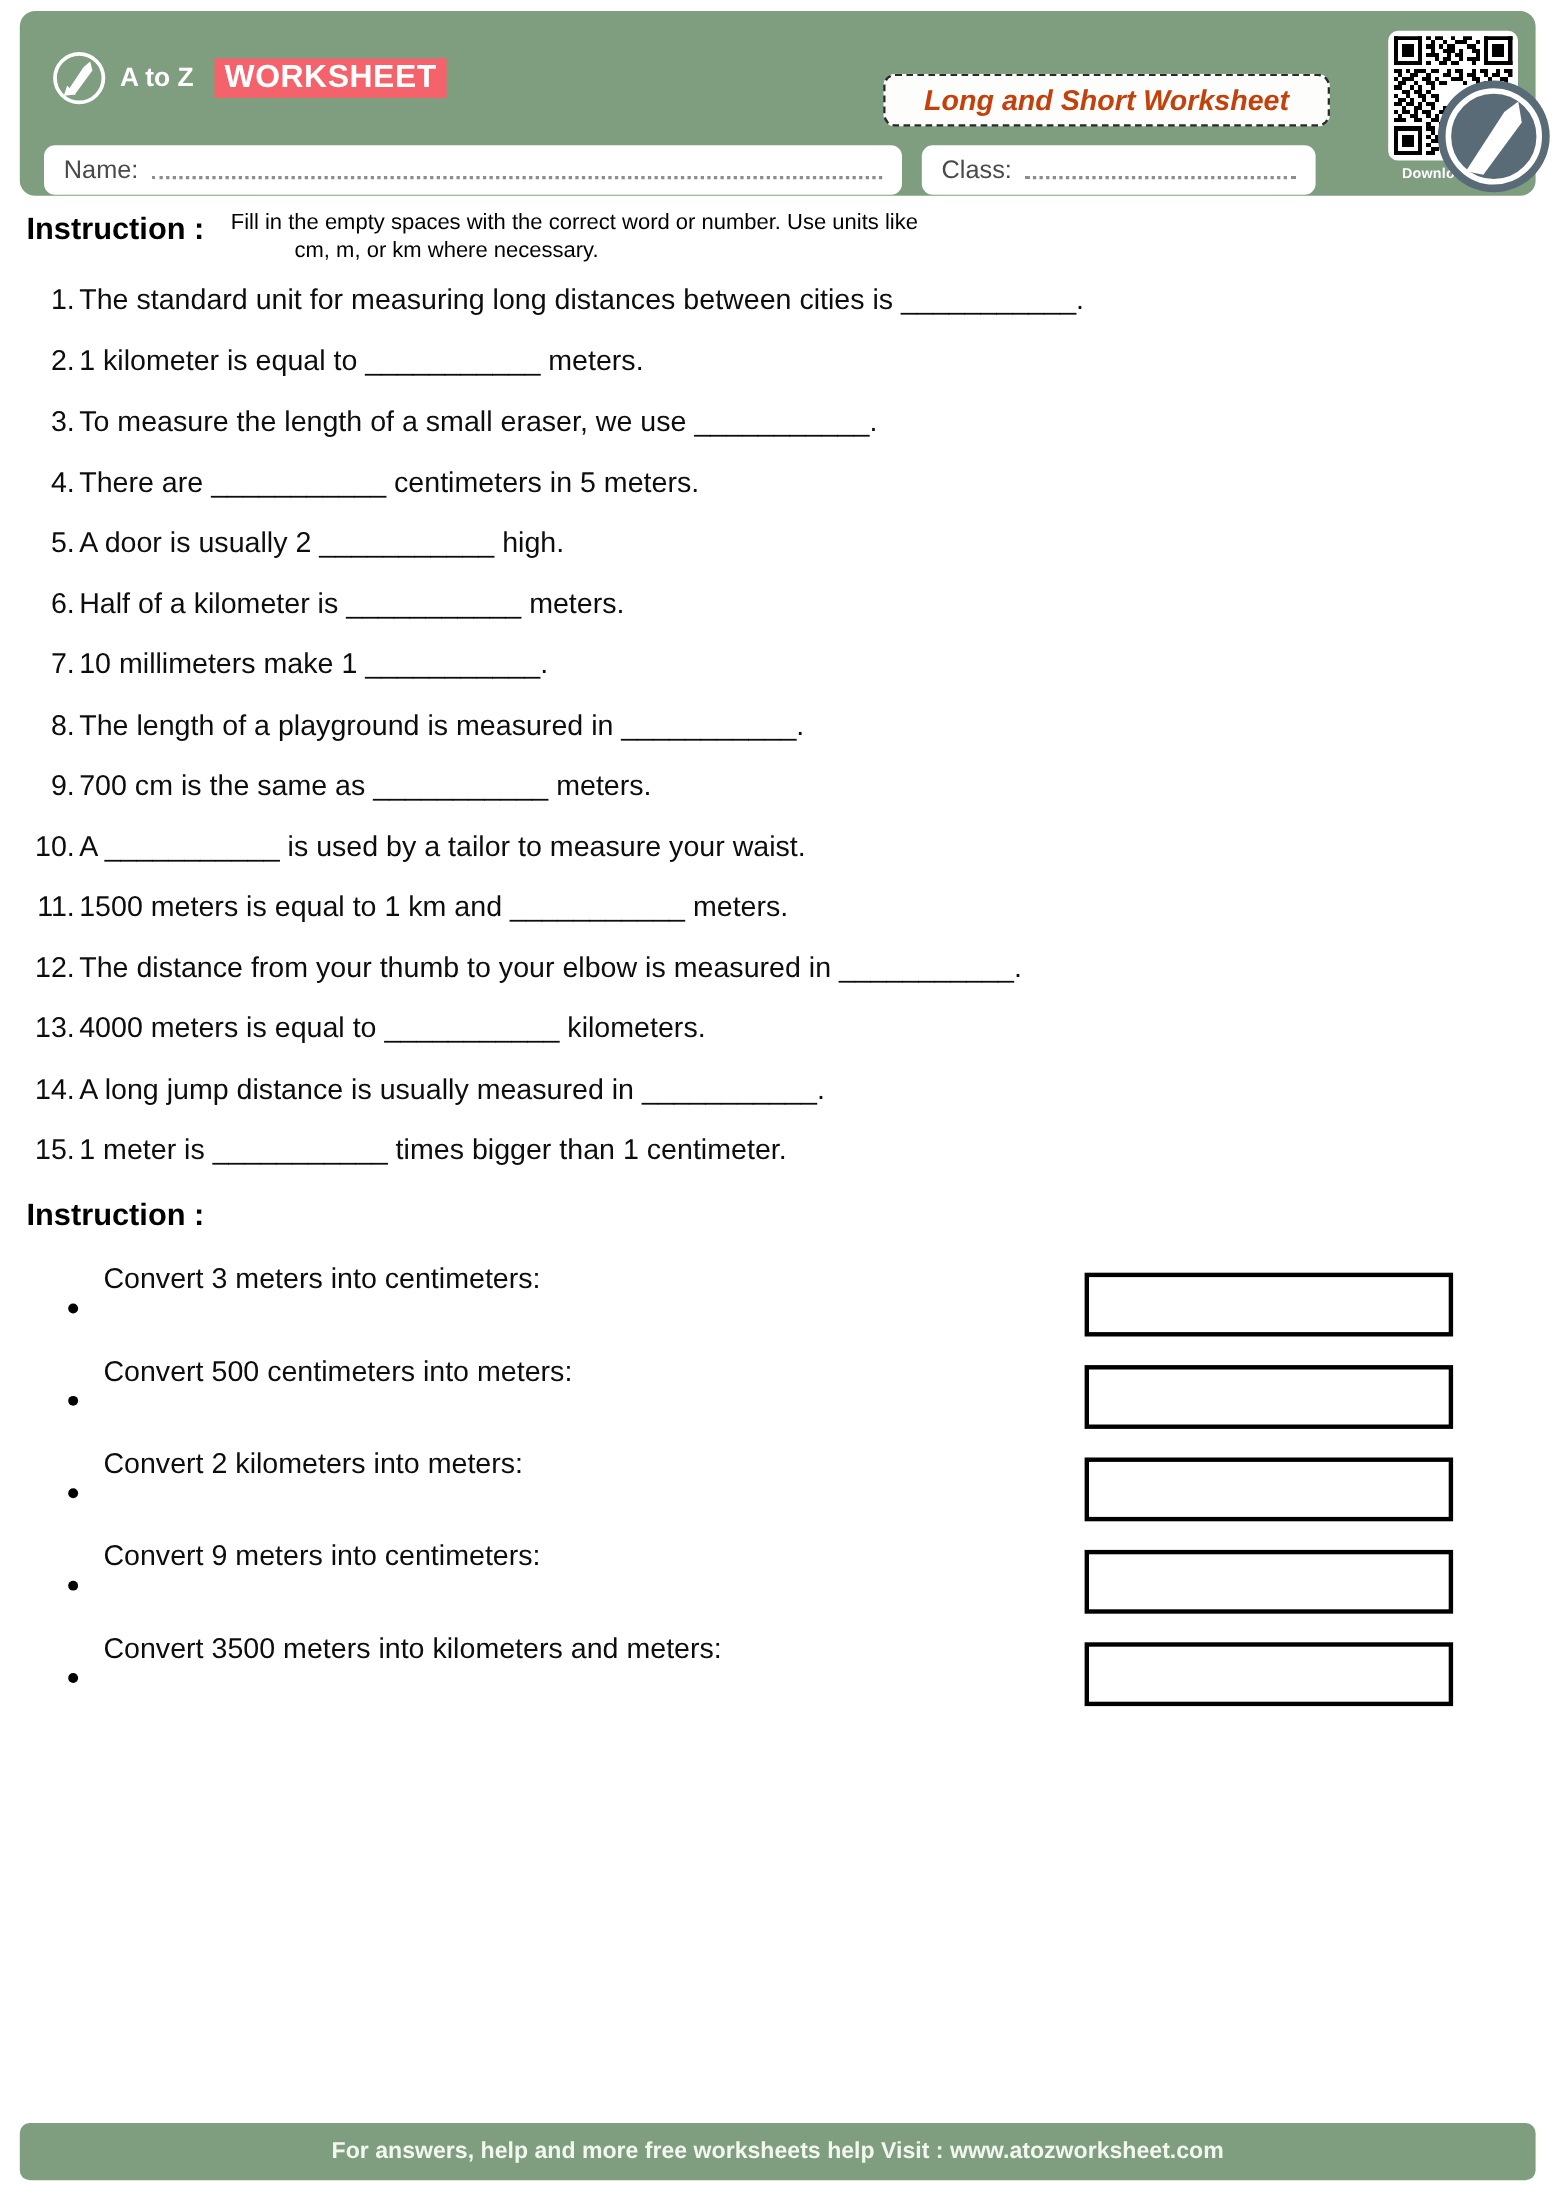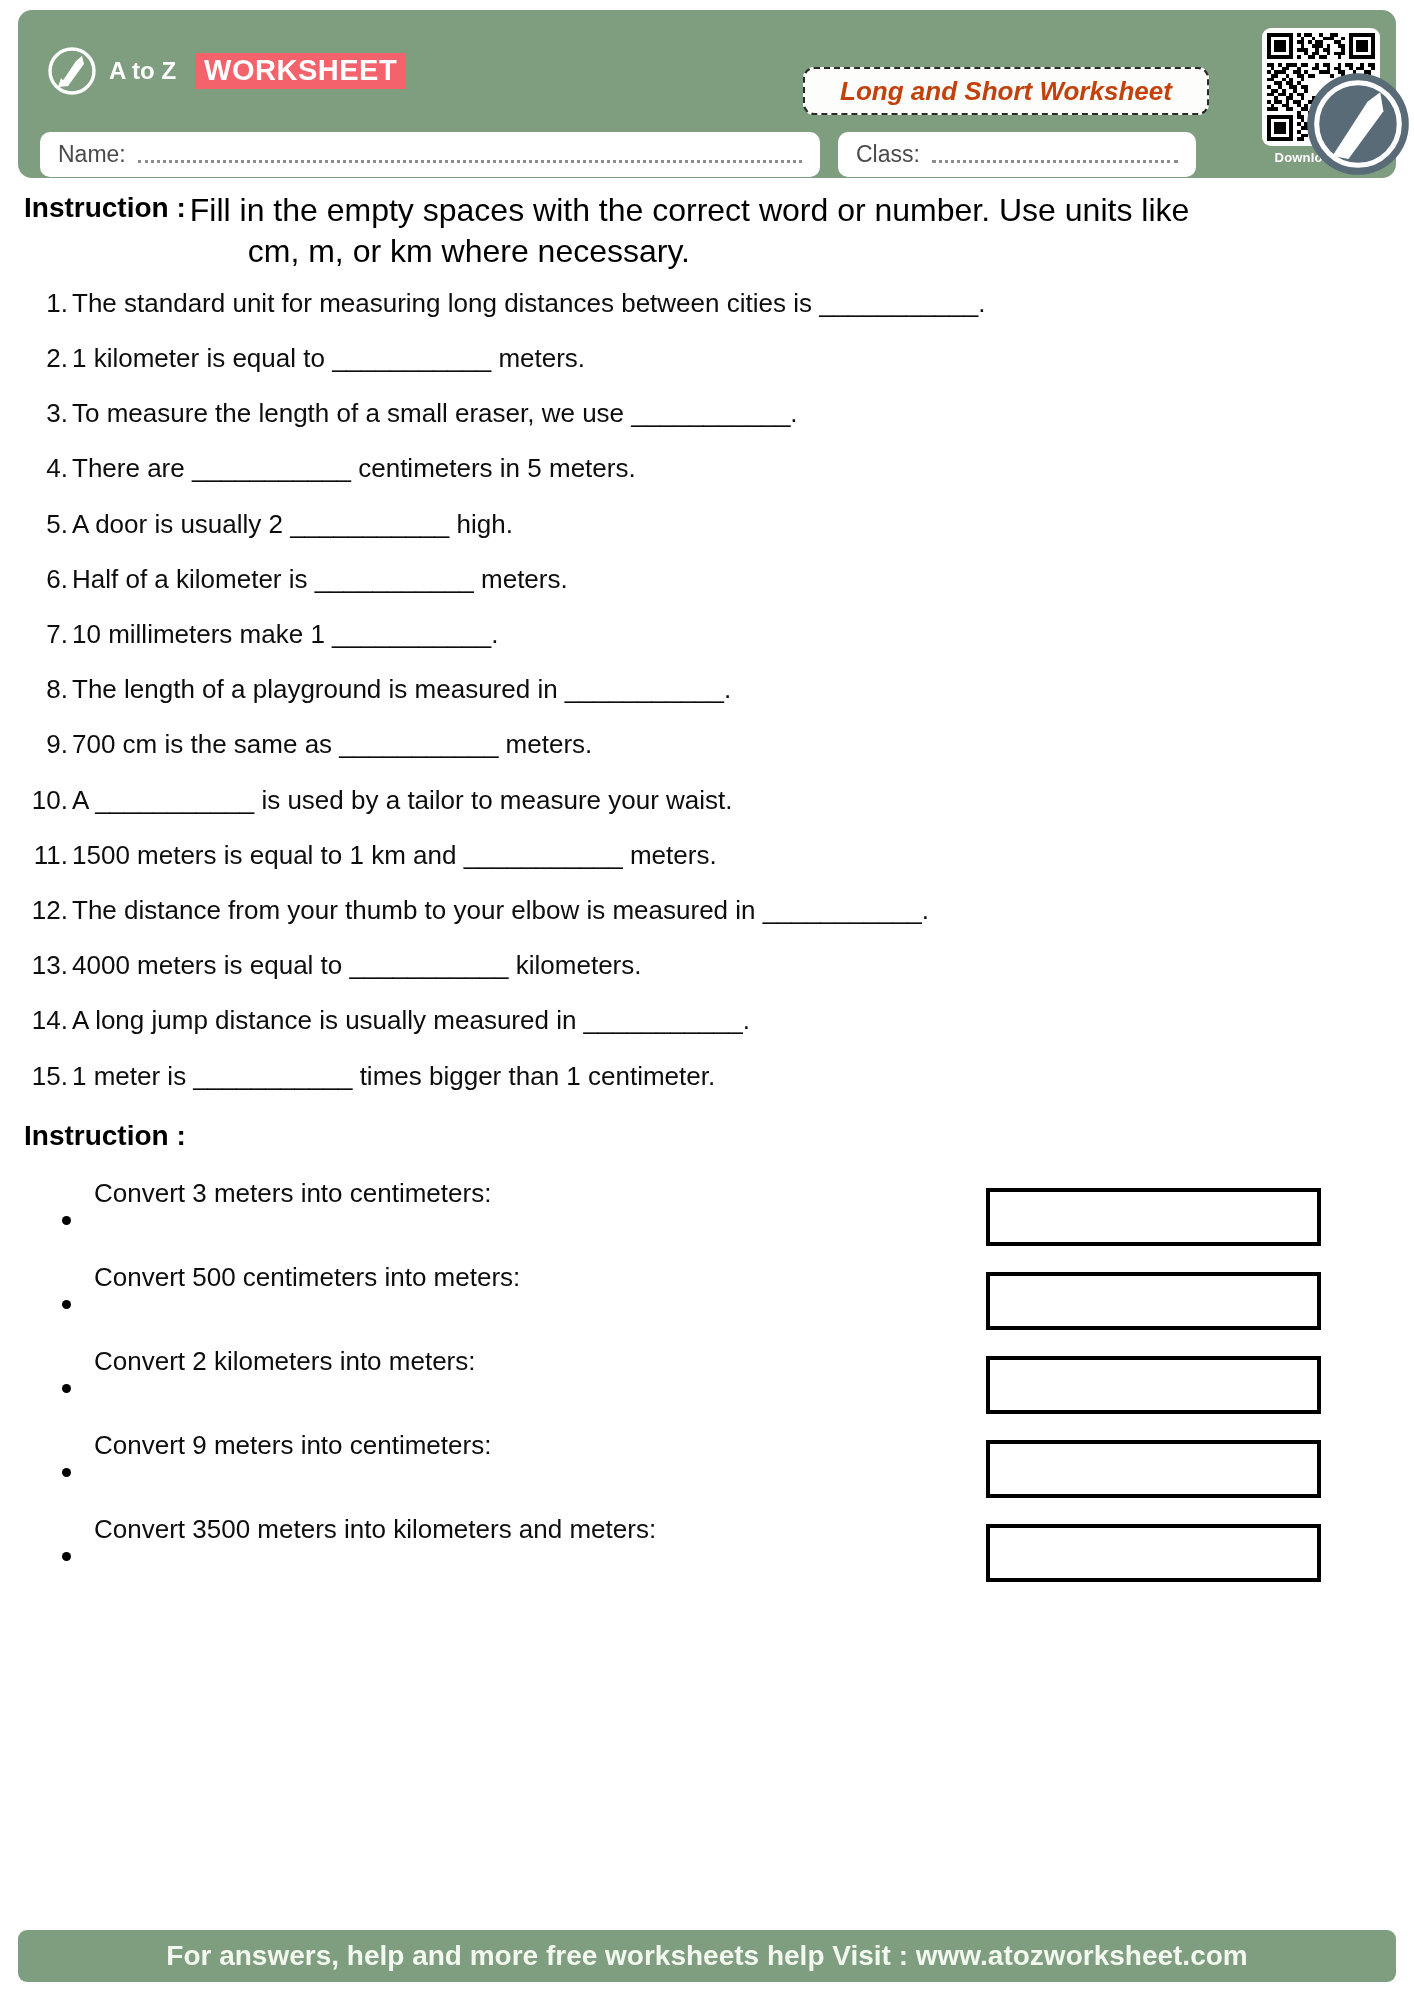--- a/index.html
+++ b/index.html
@@ -154,24 +154,24 @@
   }
   .instruction .lead {
     font-size: 28px;
     font-weight: 700;
     color: #000;
     white-space: nowrap;
     flex: 0 0 auto;
     line-height: 1.28;
   }
   .instruction .body-txt {
-    font-size: 32px;
+    font-size: 20px;
     color: #000;
     line-height: 1.28;
-    margin-left: 4px;
+    margin-left: 24px;
     text-indent: 0;
     padding-left: 0;
   }
   .instruction .body-txt .wrap2 { display: block; padding-left: 58px; }
 
   ol.qlist {
     list-style: none;
     margin: 16px 0 0 0;
     padding: 0;
   }
@@ -234,21 +234,21 @@
     top: 1930px;
     width: 1378px;
     height: 52px;
     background: #7f9e7f;
     border-radius: 9px;
     display: flex;
     align-items: center;
     justify-content: center;
   }
   .footer span {
-    font-size: 28px;
+    font-size: 21px;
     font-weight: 700;
     color: #f2f7ef;
     white-space: nowrap;
   }
 </style>
 </head>
 <body>
 
 <div class="page">
 

